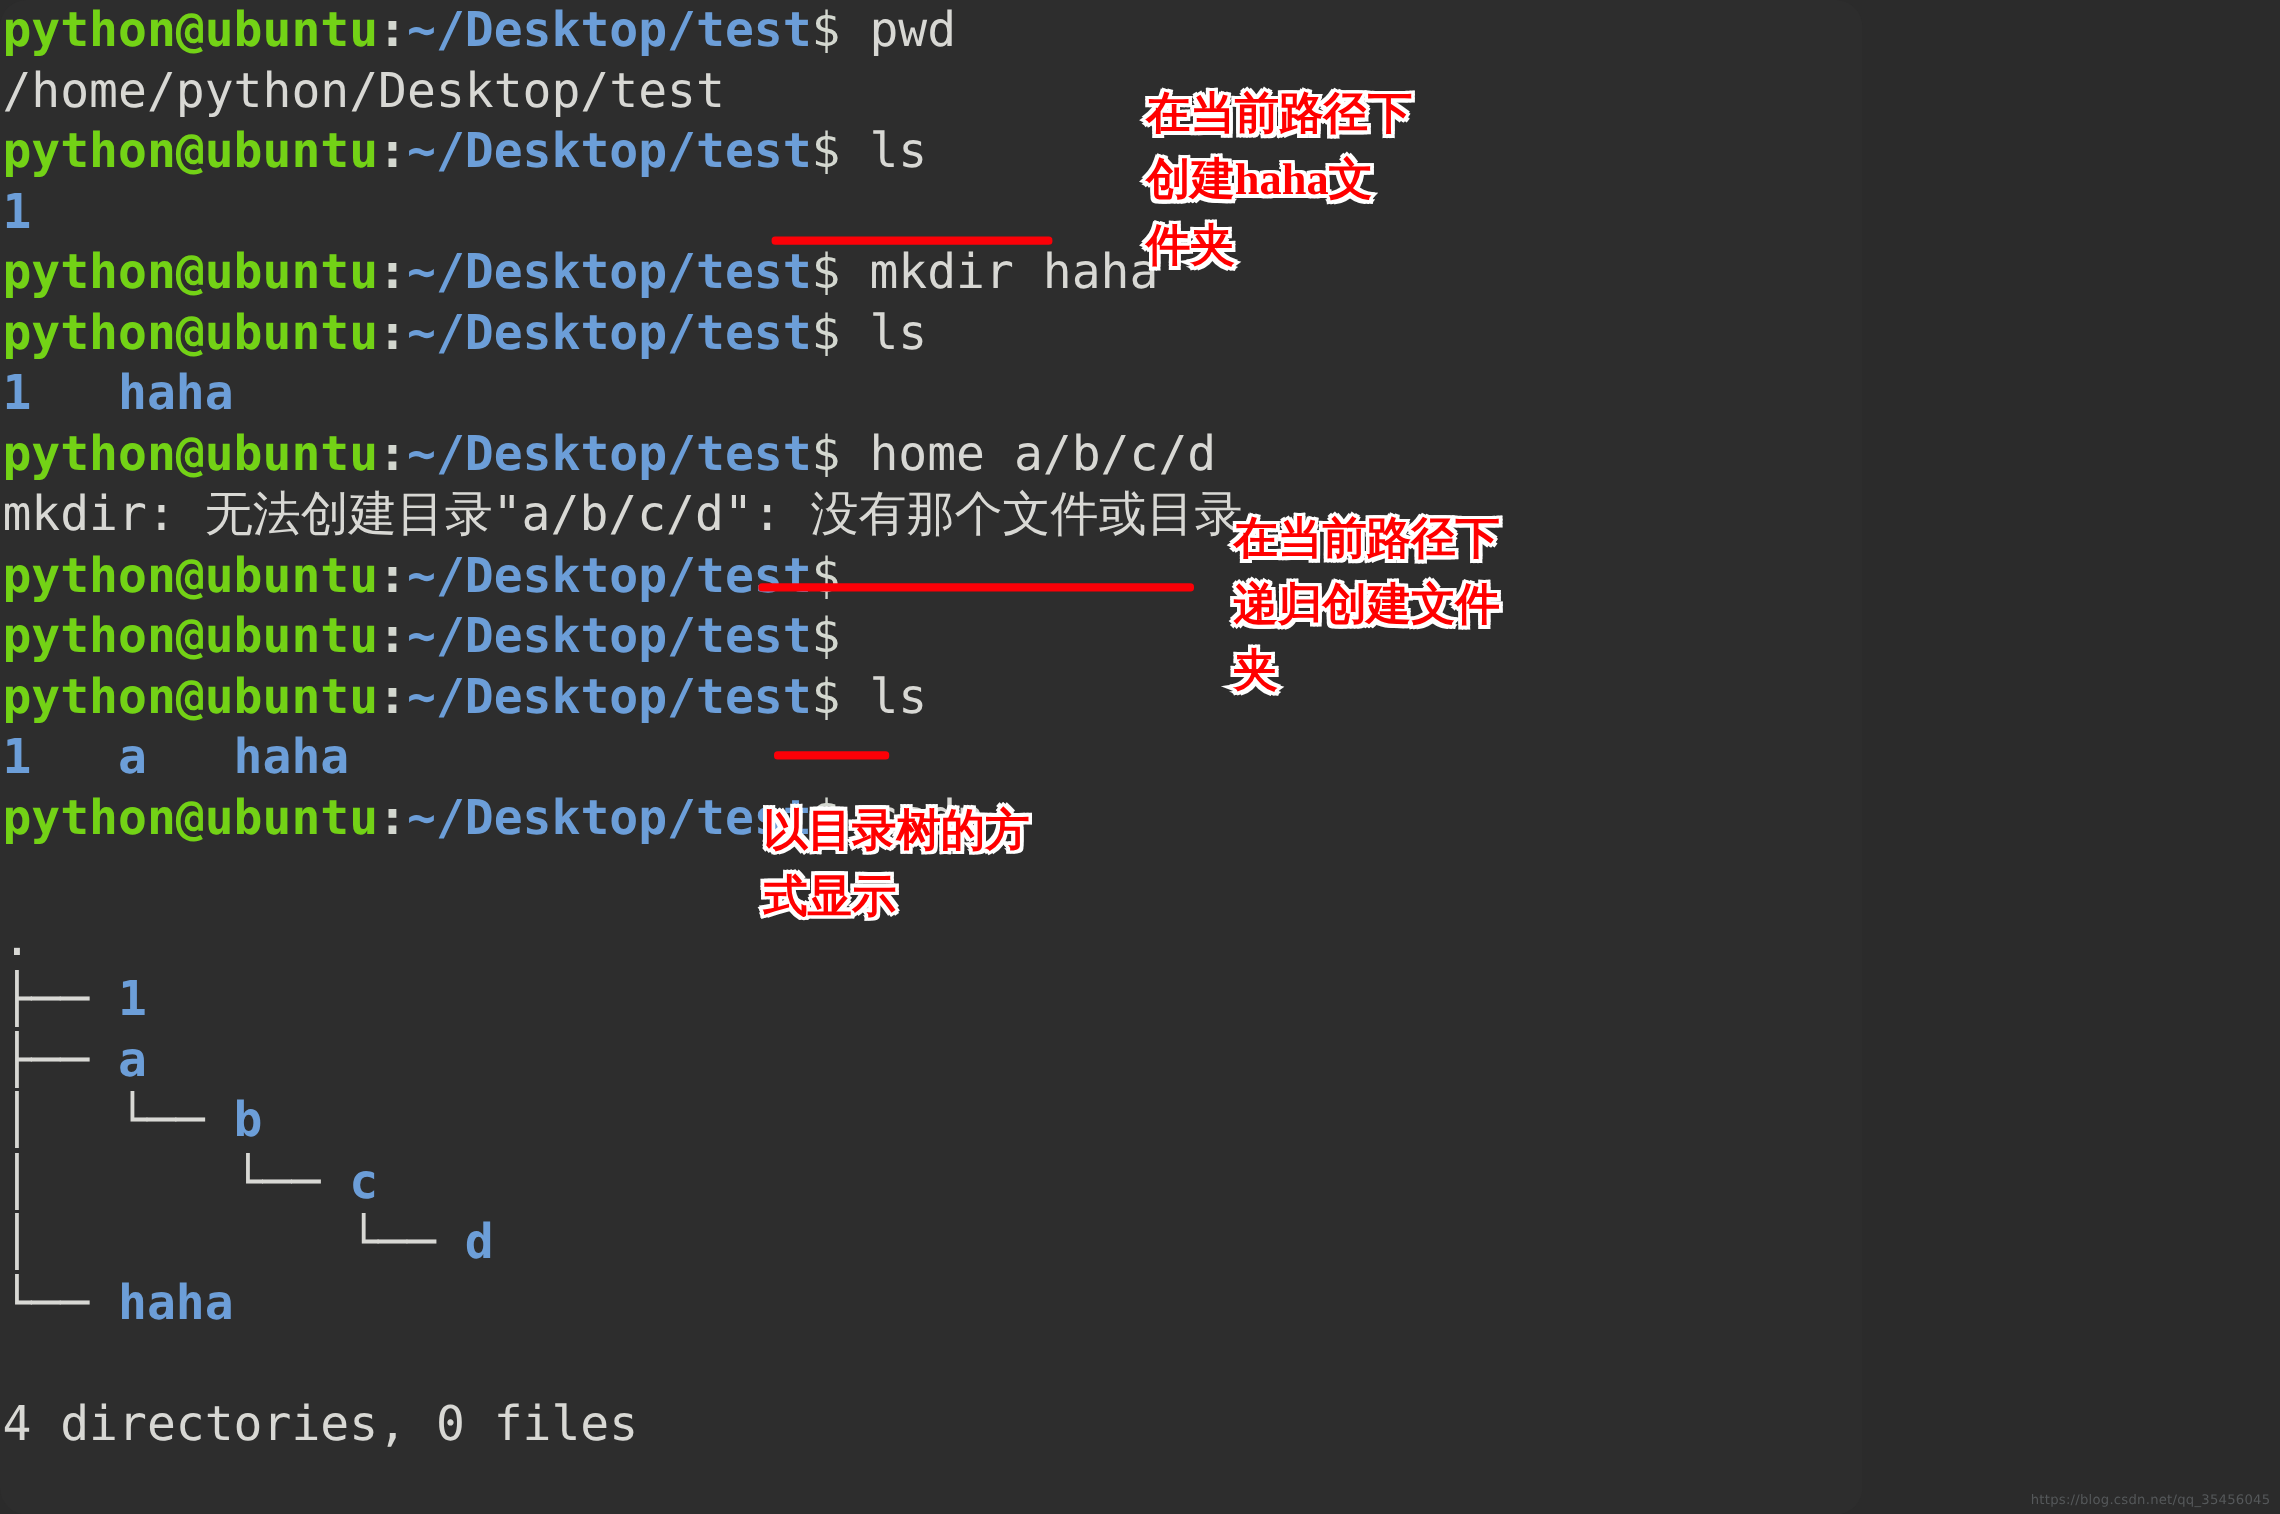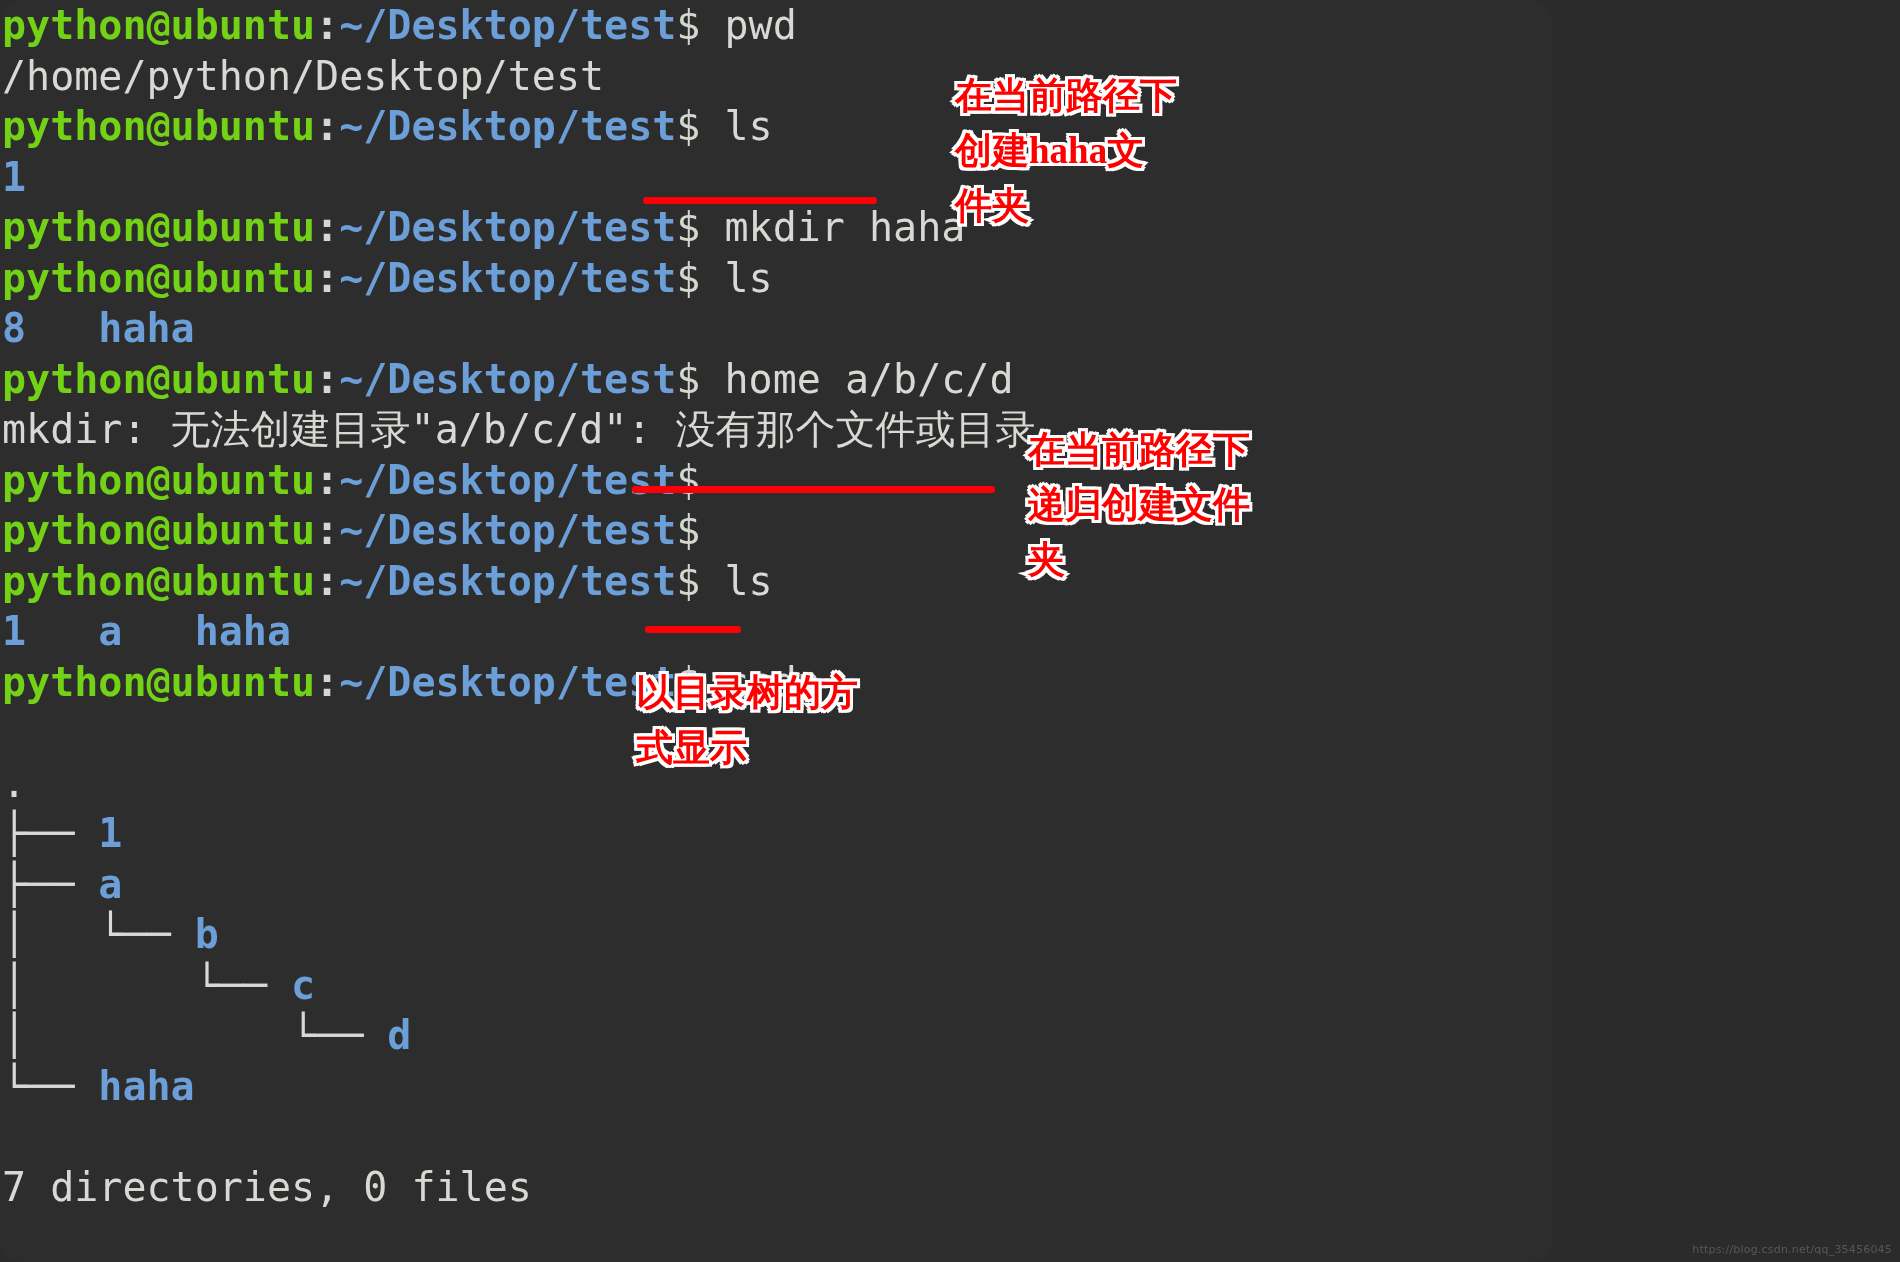--- a/index.html
+++ b/index.html
@@ -81,38 +81,38 @@
 </head>
 <body>
 
 <div id="terminal">
     <div class="line"><span class="user">python@ubuntu</span><span class="punct">:</span><span class="path">~/Desktop/test</span><span class="dollar">$</span><span class="cmd"> pwd</span></div>
     <div class="line"><span class="out">/home/python/Desktop/test</span></div>
     <div class="line"><span class="user">python@ubuntu</span><span class="punct">:</span><span class="path">~/Desktop/test</span><span class="dollar">$</span><span class="cmd"> ls</span></div>
     <div class="line"><span class="dir">1</span></div>
     <div class="line"><span class="user">python@ubuntu</span><span class="punct">:</span><span class="path">~/Desktop/test</span><span class="dollar">$</span><span class="cmd"> mkdir haha</span></div>
     <div class="line"><span class="user">python@ubuntu</span><span class="punct">:</span><span class="path">~/Desktop/test</span><span class="dollar">$</span><span class="cmd"> ls</span></div>
-    <div class="line"><span class="dir">8   haha</span></div>
+    <div class="line"><span class="dir">1   haha</span></div>
     <div class="line"><span class="user">python@ubuntu</span><span class="punct">:</span><span class="path">~/Desktop/test</span><span class="dollar">$</span><span class="cmd"> home a/b/c/d</span></div>
     <div class="line"><span class="out">mkdir: 无法创建目录"a/b/c/d": 没有那个文件或目录</span></div>
     <div class="line"><span class="user">python@ubuntu</span><span class="punct">:</span><span class="path">~/Desktop/test</span><span class="dollar">$</span></div>
     <div class="line"><span class="user">python@ubuntu</span><span class="punct">:</span><span class="path">~/Desktop/test</span><span class="dollar">$</span></div>
     <div class="line"><span class="user">python@ubuntu</span><span class="punct">:</span><span class="path">~/Desktop/test</span><span class="dollar">$</span><span class="cmd"> ls</span></div>
     <div class="line"><span class="dir">1   a   haha</span></div>
     <div class="line"><span class="user">python@ubuntu</span><span class="punct">:</span><span class="path">~/Desktop/test</span><span class="dollar">$</span><span class="cmd"> csdn</span></div>
     <div class="line">&nbsp;</div>
     <div class="line"><span class="tree">.</span></div>
     <div class="line"><span class="tree">├── </span><span class="dir">1</span></div>
     <div class="line"><span class="tree">├── </span><span class="dir">a</span></div>
     <div class="line"><span class="tree">│   └── </span><span class="dir">b</span></div>
     <div class="line"><span class="tree">│       └── </span><span class="dir">c</span></div>
     <div class="line"><span class="tree">│           └── </span><span class="dir">d</span></div>
     <div class="line"><span class="tree">└── </span><span class="dir">haha</span></div>
     <div class="line">&nbsp;</div>
-    <div class="line"><span class="out">7 directories, 0 files</span></div>
+    <div class="line"><span class="out">4 directories, 0 files</span></div>
   </div>
 
 <div id="annotation-layer">
     <div class="annot" style="left: 955px; top: 68px;">在当前路径下
 创建haha文
 件夹</div>
     <div class="annot" style="left: 1028px; top: 422px;">在当前路径下
 递归创建文件
 夹</div>
     <div class="annot" style="left: 636px; top: 665px;">以目录树的方

